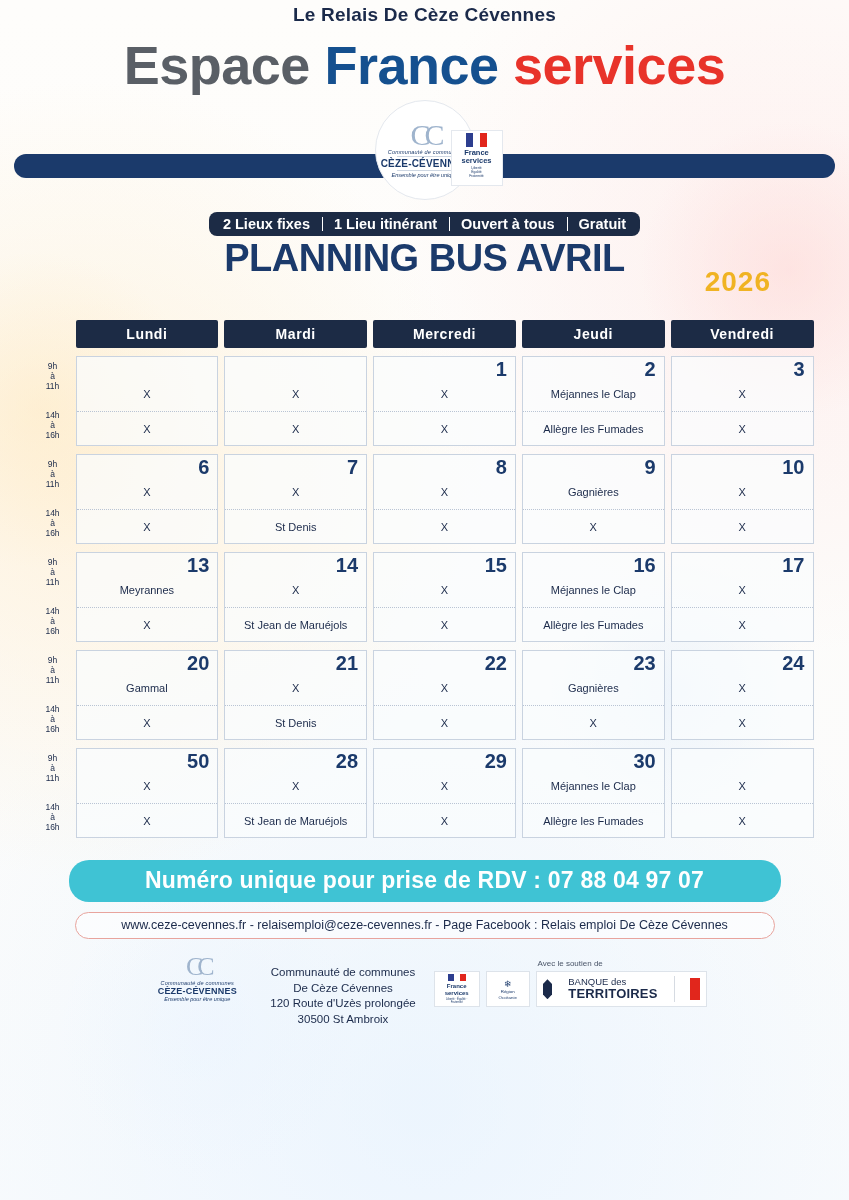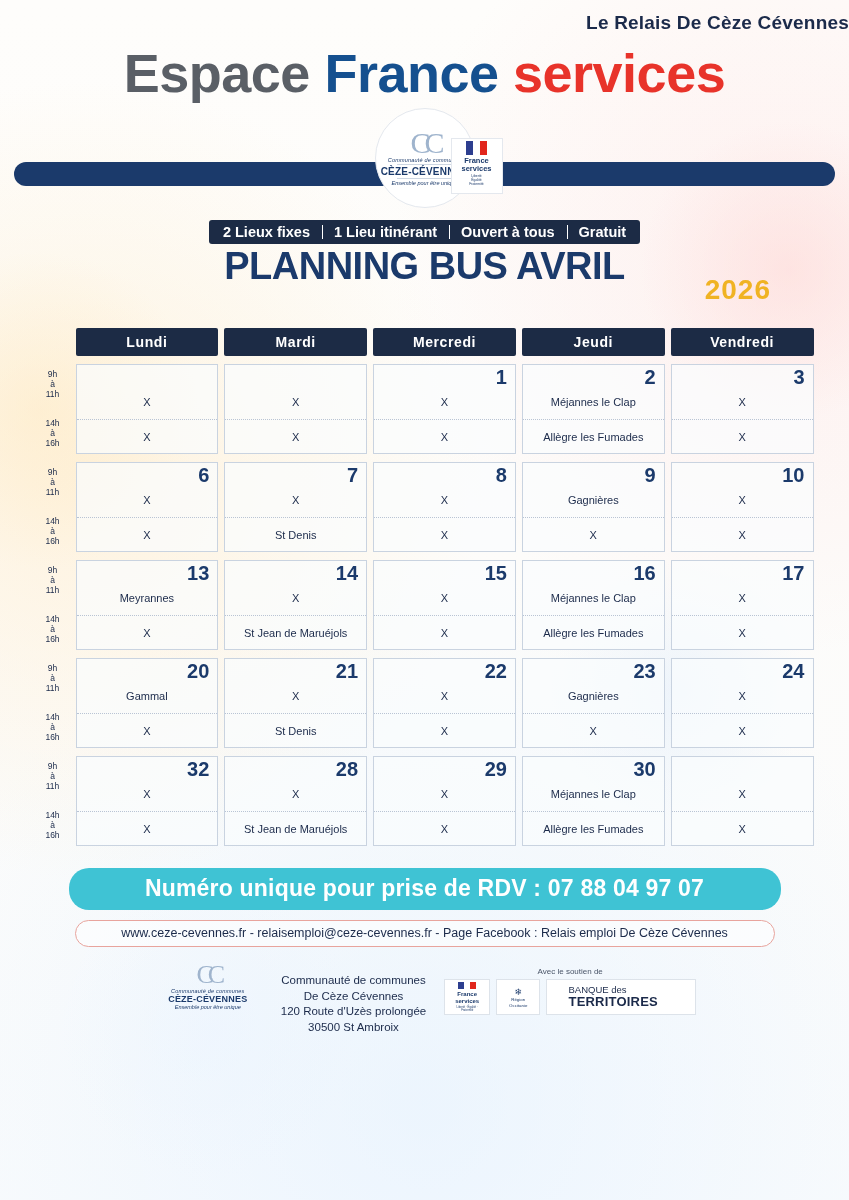--- a/index.html
+++ b/index.html
@@ -28,25 +28,25 @@
     position:absolute; border-radius:50%;
   }
   .b1 { left:-120px; top:250px; width:320px; height:320px; background:radial-gradient(circle,#ffe6b8 0%,rgba(255,255,255,0) 70%); }
   .b2 { right:-90px; top:120px; width:300px; height:300px; background:radial-gradient(circle,#ffd2cf 0%,rgba(255,255,255,0) 70%); }
   .b3 { right:40px; top:560px; width:260px; height:260px; background:radial-gradient(circle,#d9e9fb 0%,rgba(255,255,255,0) 70%); }
   .b4 { left:60px; top:880px; width:300px; height:300px; background:radial-gradient(circle,#e9f3ff 0%,rgba(255,255,255,0) 70%); }
 
   .content { position:relative; z-index:2; }
 
   .head-line {
-    text-align:right;
+    text-align:center;
     font-size:19px;
     font-weight:bold;
     color:#1b2a4a;
-    padding-top:12px;
+    padding-top:4px;
     letter-spacing:0.2px;
   }
   .title-main {
     text-align:center;
     font-size:54px;
     font-weight:bold;
     line-height:1.08;
     margin-top:10px;
     letter-spacing:-0.5px;
   }
@@ -112,21 +112,21 @@
   .fs-name { font-size:7.5px; font-weight:bold; color:#1b3a6b; line-height:1.05; margin-top:2px; text-align:center; }
   .fs-dev { font-size:3.4px; color:#1b3a6b; line-height:1.15; text-align:center; margin-top:2px; }
 
   .tags {
     display:flex; justify-content:center; align-items:center;
     gap:0px; margin-top:4px;
   }
   .tags-wrap {
     display:flex; align-items:flex-start;
     background:#1c2b45;
-    border-radius:3px;
+    border-radius:8px;
     overflow:hidden;
     padding:0 2px;
   }
   .tag {
     color:#ffffff;
     font-size:14.5px;
     font-weight:bold;
     padding:4px 12px;
     position:relative;
     white-space:nowrap;
@@ -266,21 +266,21 @@
     height:36px;
     display:flex; align-items:center; justify-content:center;
     padding:2px 6px;
   }
   .sup-fs { flex-direction:column; width:46px; }
   .sup-fs .fs-flag { width:18px; height:11px; }
   .sup-fs .fs-name { font-size:6px; }
   .sup-fs .fs-dev { font-size:2.8px; }
   .sup-reg { width:44px; flex-direction:column; font-size:4.4px; color:#1b3a6b; line-height:1.2; text-align:center;}
   .sup-reg .marianne { font-size:9px; }
-  .sup-bt { width:150px; gap:16px; }
+  .sup-bt { width:171px; gap:16px; }
   .bt-hex {
     width:18px; height:20px;
     background:#1b2a4a;
     clip-path:polygon(50% 0%,100% 25%,100% 75%,50% 100%,0% 75%,0% 25%);
   }
   .bt-text { font-size:9.5px; color:#1b2a4a; line-height:1.1; text-align:left; }
   .bt-text b { display:block; font-size:13px; letter-spacing:0.2px; }
   .bt-sep { width:1px; height:26px; background:#d6dbe2; }
   .bt-cdc { width:18px; height:22px; background:#e1261c; }
 </style>
@@ -521,21 +521,21 @@
               </div>
             </td>
           </tr>
           <tr>
             <td class="timecell">14h<br>à<br>16h</td>
           </tr>
           <tr>
             <td class="timecell" rowspan="1">9h<br>à<br>11h</td>
             <td class="daycell" rowspan="2">
               <div class="daycell-inner">
-                <div class="daynum">32</div>
+                <div class="daynum">50</div>
                 <div class="slot am">X</div>
                 <div class="slot pm">X</div>
               </div>
             </td>
             <td class="daycell" rowspan="2">
               <div class="daycell-inner">
                 <div class="daynum">28</div>
                 <div class="slot am">X</div>
                 <div class="slot pm">St Jean de Maruéjols</div>
               </div>

